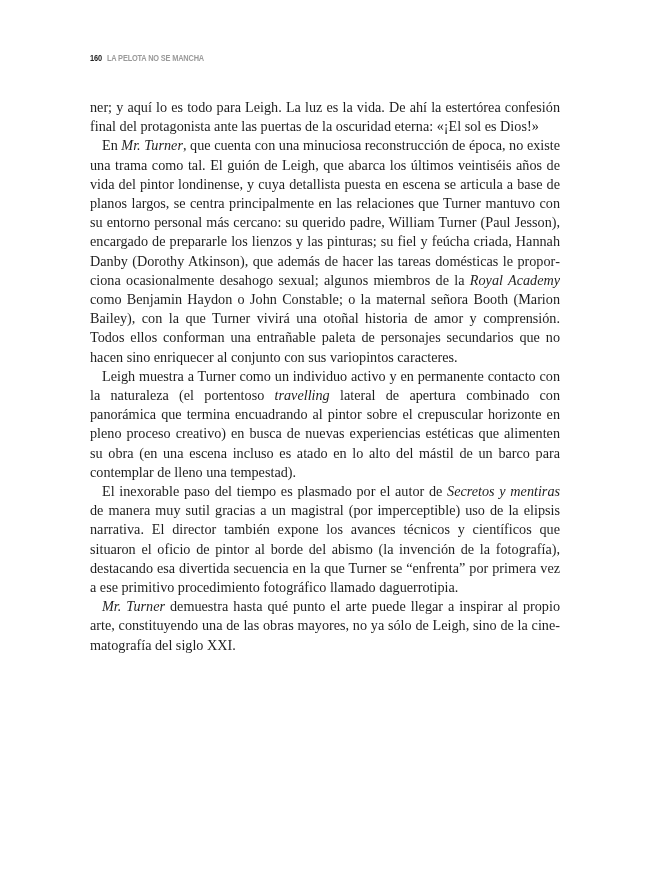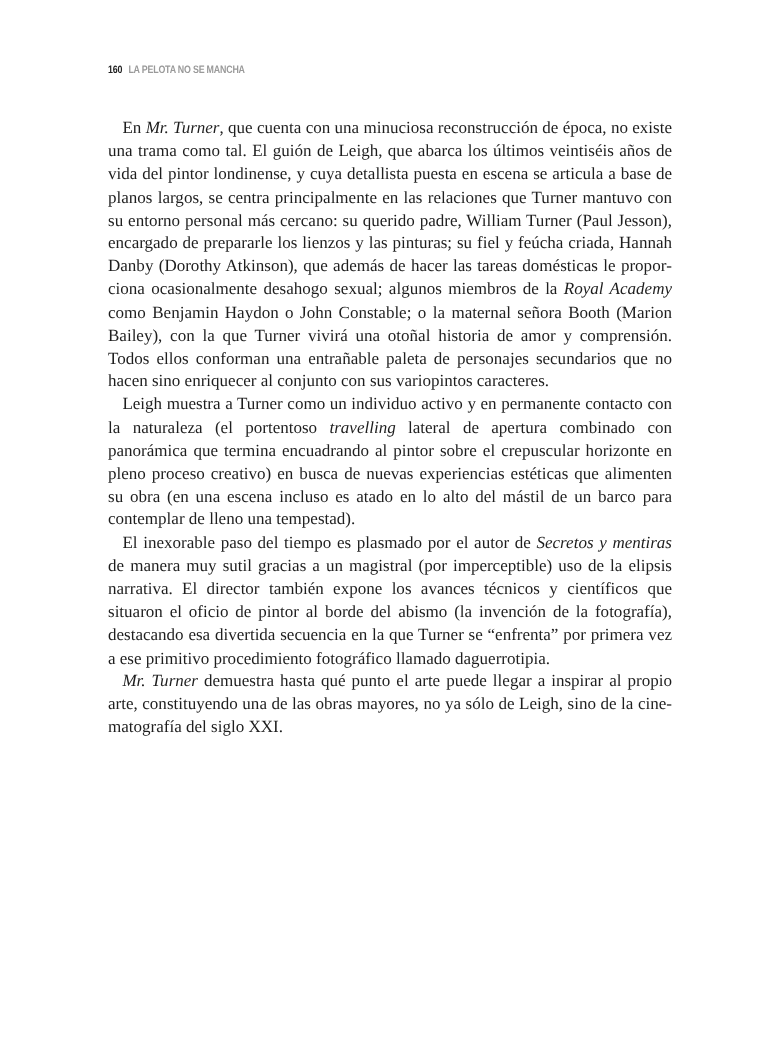--- a/index.html
+++ b/index.html
@@ -25,20 +25,23 @@
 </style>
 </head>
 <body>
 
 <div class="running-head">
   <span class="folio">160</span>
   <span class="book-title">LA PELOTA NO SE MANCHA</span>
 </div>
 
 <div class="text-block">
+  <p class="first">
+    <span>ner; y aquí lo es todo para Leigh. La luz es la vida. De ahí la estertórea confesión final del protagonista ante las puertas de la oscuridad eterna: «¡El sol es Dios!»</span>
+  </p>
   <p>
     <span>En </span><em>Mr. Turner</em><span>, que cuenta con una minuciosa reconstrucción de época, no existe una trama como tal. El guión de Leigh, que abarca los últimos veintiséis años de vida del pintor londinense, y cuya detallista puesta en escena se articula a base de planos largos, se centra principalmente en las relaciones que Turner mantuvo con su entorno personal más cercano: su querido padre, William Turner (Paul Jesson), encargado de prepararle los lienzos y las pinturas; su fiel y feúcha criada, Hannah Danby (Dorothy Atkinson), que además de hacer las tareas domésticas le propor­ciona ocasionalmente desahogo sexual; algunos miembros de la </span><em>Royal Academy</em><span> como Benjamin Haydon o John Constable; o la maternal señora Booth (Marion Bailey), con la que Turner vivirá una otoñal historia de amor y comprensión. Todos ellos conforman una entrañable paleta de personajes secundarios que no hacen sino enriquecer al conjunto con sus variopintos caracteres.</span>
   </p>
   <p>
     <span>Leigh muestra a Turner como un individuo activo y en permanente contacto con la naturaleza (el portentoso </span><em>travelling</em><span> lateral de apertura combinado con panorámi­ca que termina encuadrando al pintor sobre el crepuscular horizonte en pleno pro­ceso creativo) en busca de nuevas experiencias estéticas que alimenten su obra (en una escena incluso es atado en lo alto del mástil de un barco para contemplar de lleno una tempestad).</span>
   </p>
   <p>
     <span>El inexorable paso del tiempo es plasmado por el autor de </span><em>Secretos y mentiras</em><span> de manera muy sutil gracias a un magistral (por imperceptible) uso de la elipsis narra­tiva. El director también expone los avances técnicos y científicos que situaron el oficio de pintor al borde del abismo (la invención de la fotografía), destacando esa divertida secuencia en la que Turner se “enfrenta” por primera vez a ese primitivo procedimiento fotográfico llamado daguerrotipia.</span>
   </p>
   <p>

